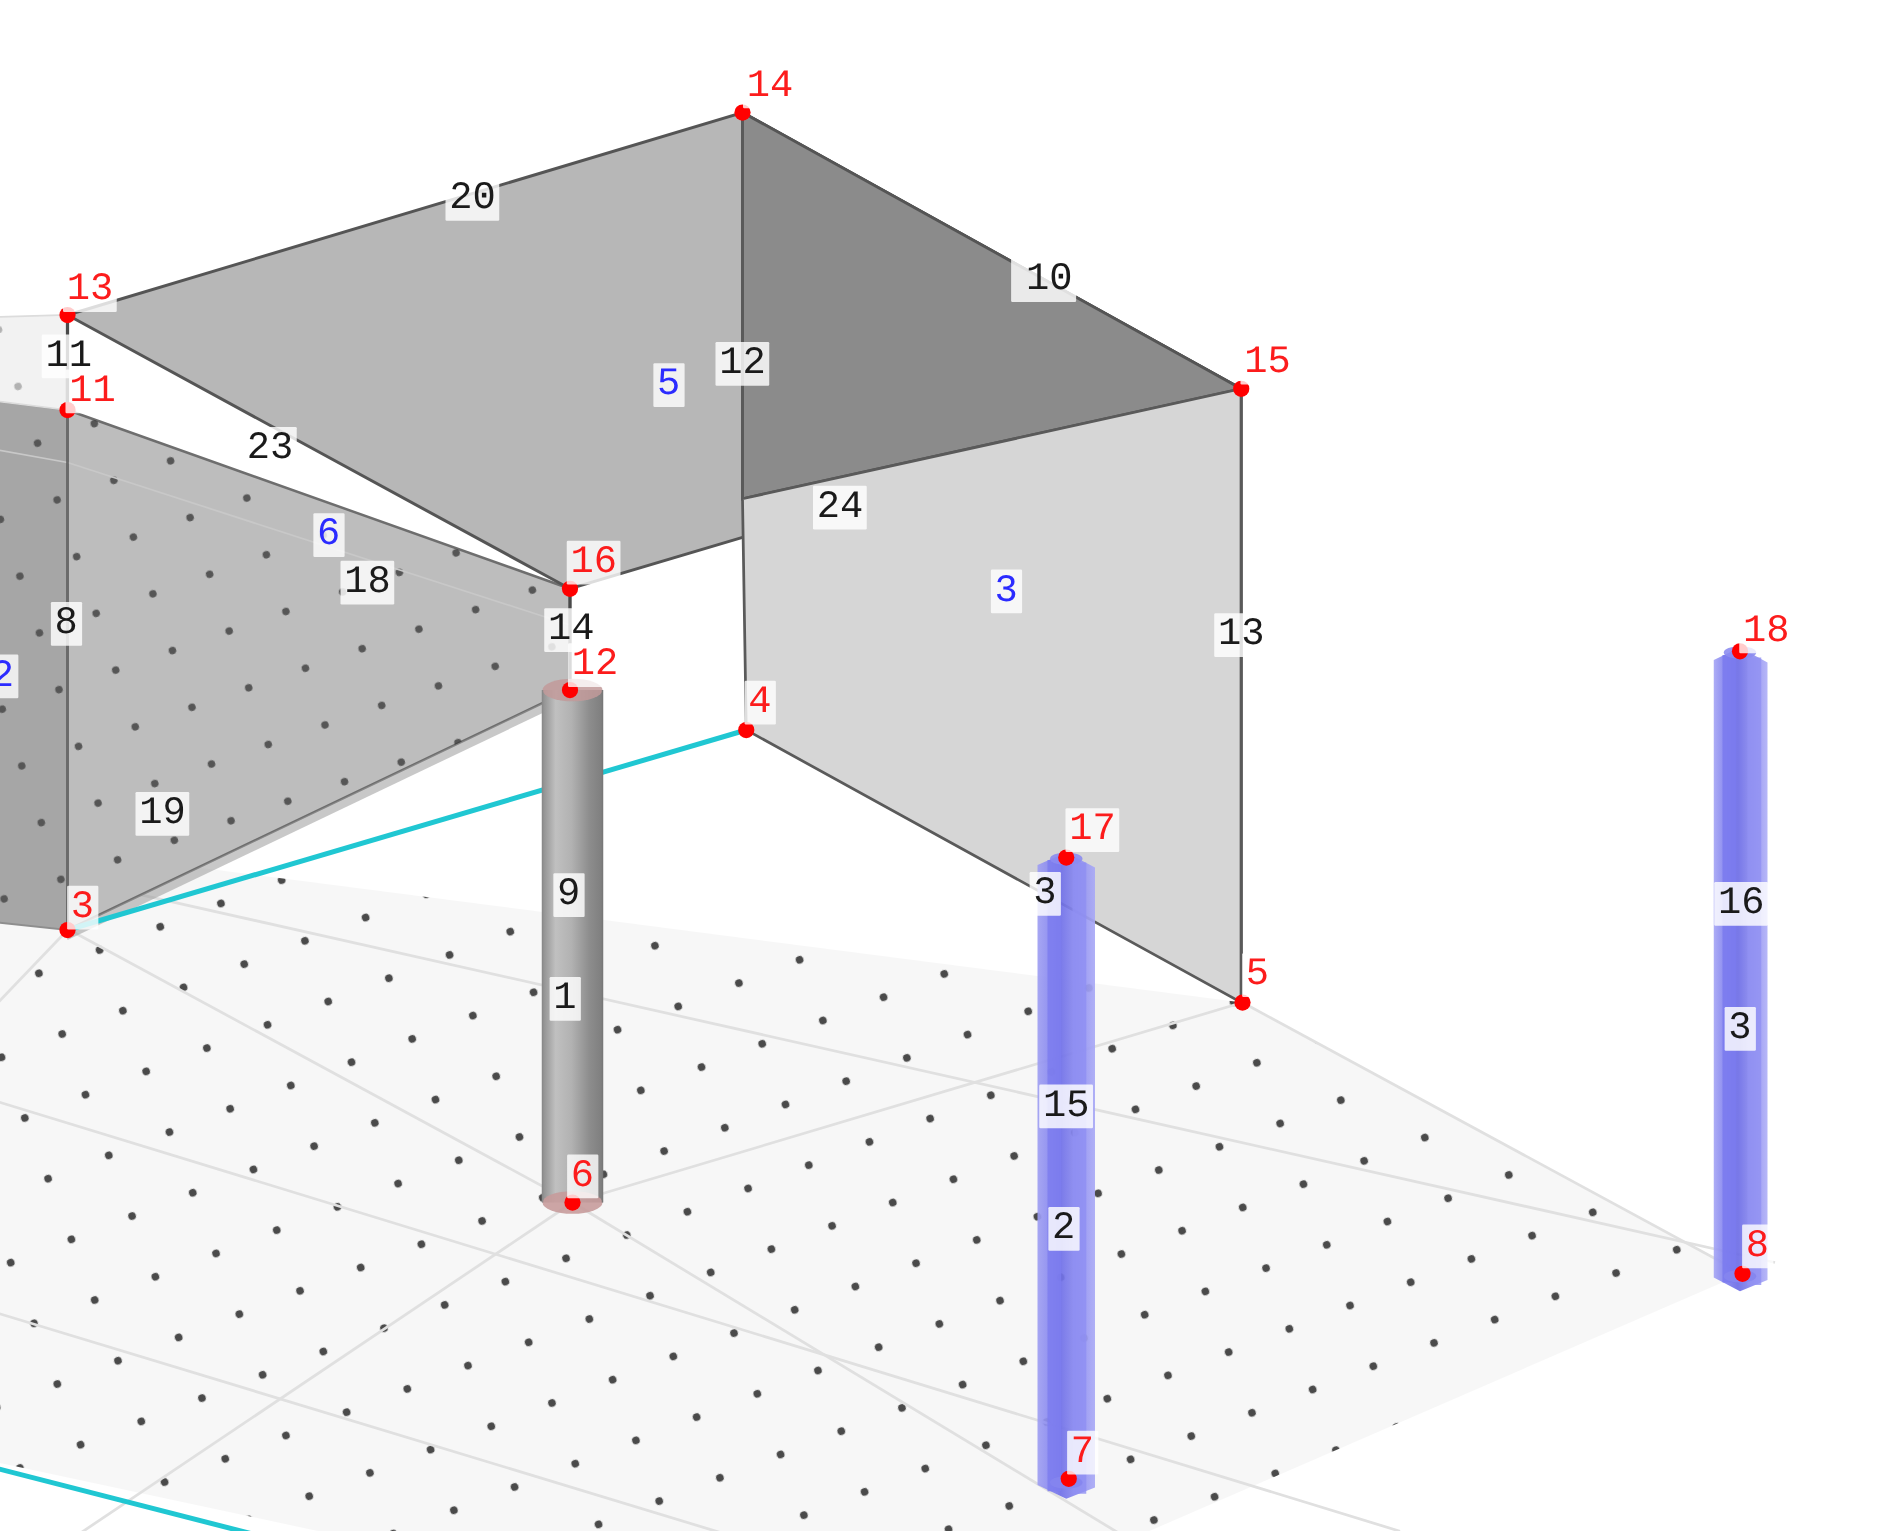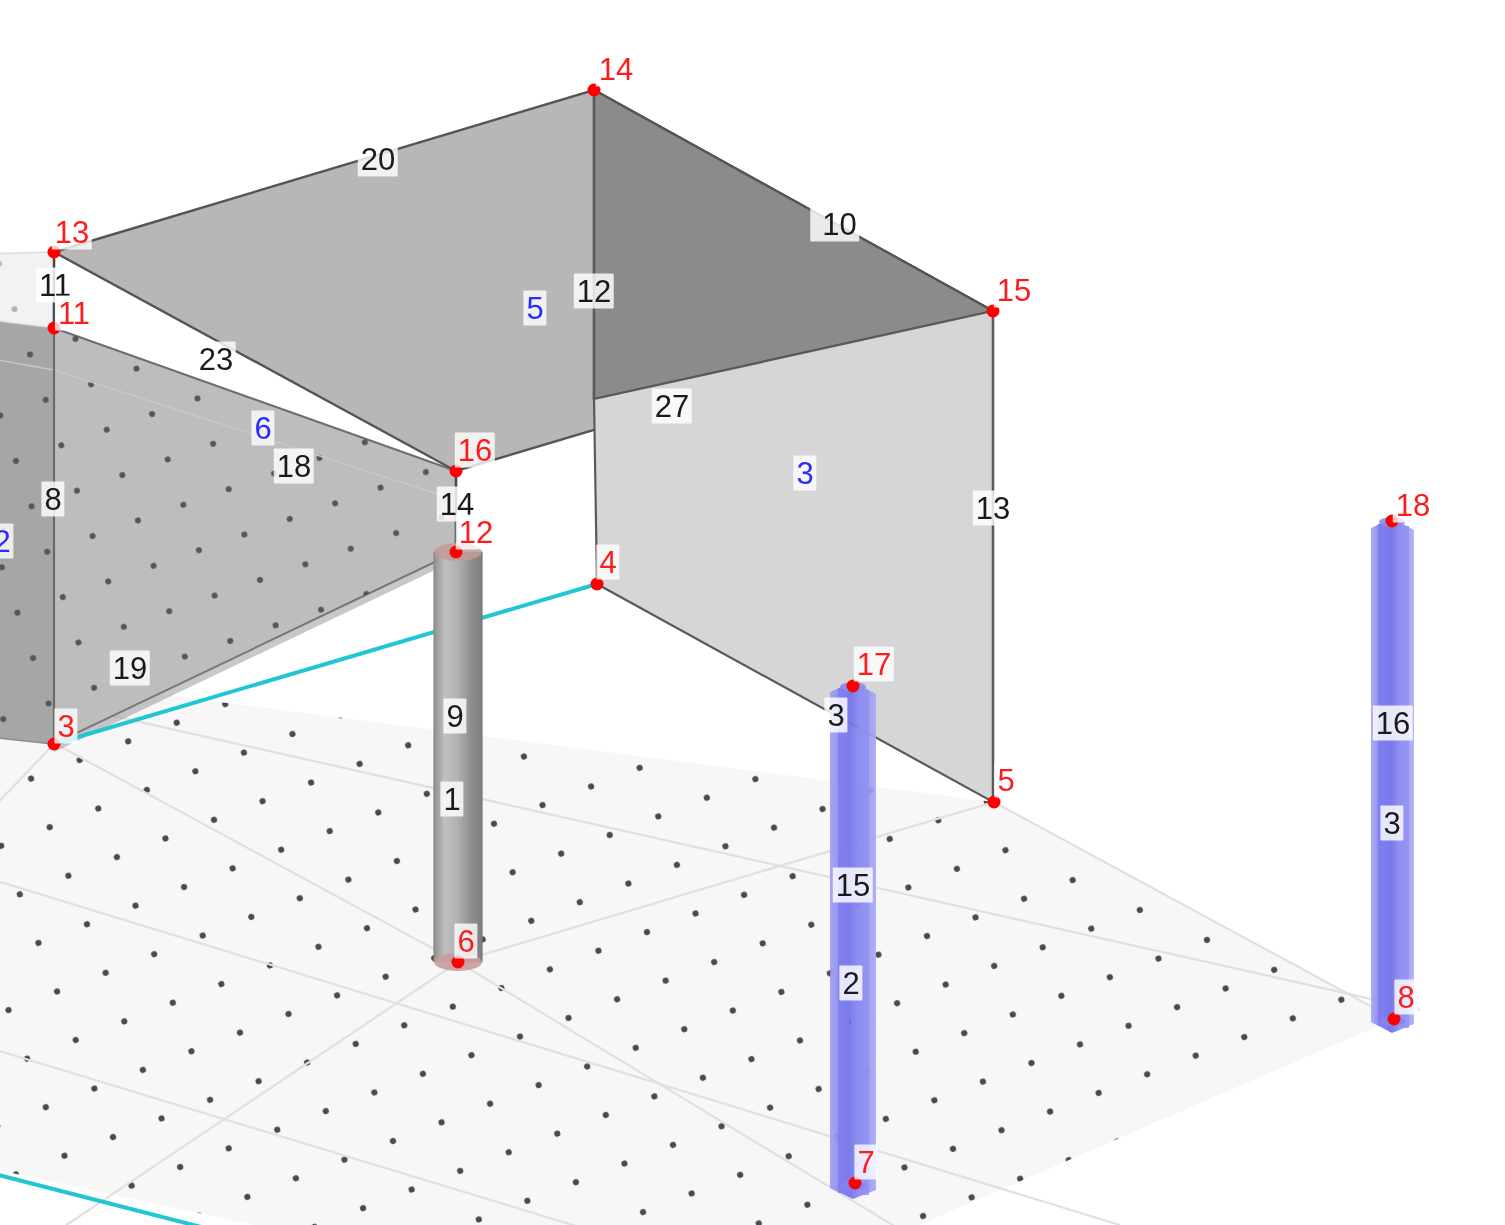--- a/index.html
+++ b/index.html
@@ -6,21 +6,21 @@
   body{
     width:1505px;height:1225px;
     background:#ffffff;
     font-family:"Liberation Sans", sans-serif;
     overflow:hidden;
   }
   #viewport{position:relative;width:1505px;height:1225px;background:#ffffff;}
   svg.scene{position:absolute;left:0;top:0;width:1505px;height:1225px;display:block;}
   .lbl{
     position:absolute;
-    font-family:Liberation Sans, sans-serif;
+    font-family:Liberation Mono, monospace;
     line-height:1;
     white-space:nowrap;
     transform:translate(-50%,-50%);
     padding:2px 3px;
     border-radius:1px;
     pointer-events:auto;
   }
   .lbl-member{ color:#1a1a1a; font-size:31px; background:rgba(255,255,255,0.82);text-align:right; }
   .lbl-node{   color:#fc1c1c; font-size:31px; background:rgba(255,255,255,0.80); }
   .lbl-surface{color:#2b2bff; font-size:31px; background:rgba(255,255,255,0.80); }
@@ -174,26 +174,26 @@
       <div class="lbl lbl-surface" style="left: 805px; top: 473px;">3</div>
       <div class="lbl lbl-surface" style="left: 263px; top: 428px;">6</div>
       <div class="lbl lbl-surface" style="left: 2px; top: 541px;">2</div>
     </div>
   <div id="member-label-layer">
       <div class="lbl lbl-member" style="left: 378px; top: 159px;">20</div>
       <div class="lbl lbl-member" style="left: 835px; top: 224px; padding-left: 12px;">10</div>
       <div class="lbl lbl-member" style="left: 594px; top: 291px;">12</div>
       <div class="lbl lbl-member" style="left: 55px; top: 285px;">11</div>
       <div class="lbl lbl-member" style="left: 216px; top: 343px; margin-top: 16px;">23</div>
-      <div class="lbl lbl-member" style="left: 672px; top: 406px;">27</div>
+      <div class="lbl lbl-member" style="left: 672px; top: 406px;">24</div>
       <div class="lbl lbl-member" style="left: 993px; top: 508px;">13</div>
       <div class="lbl lbl-member" style="left: 294px; top: 466px;">18</div>
       <div class="lbl lbl-member" style="left: 53px; top: 499px;">8</div>
       <div class="lbl lbl-member" style="left: 457px; top: 504px;">14</div>
-      <div class="lbl lbl-member" style="left: 130px; top: 651px; margin-top: 17px;">19</div>
+      <div class="lbl lbl-member" style="left: 130px; top: 651px;">19</div>
       <div class="lbl lbl-member" style="left: 455px; top: 716px;">9</div>
       <div class="lbl lbl-member" style="left: 452px; top: 799px;">1</div>
       <div class="lbl lbl-member" style="left: 836px; top: 715px;">3</div>
       <div class="lbl lbl-member" style="left: 853px; top: 885px;">15</div>
       <div class="lbl lbl-member" style="left: 851px; top: 983px;">2</div>
       <div class="lbl lbl-member" style="left: 1393px; top: 723px;">16</div>
       <div class="lbl lbl-member" style="left: 1392px; top: 823px;">3</div>
     </div>
   <div id="node-label-layer">
       <div class="lbl lbl-node" style="left: 66px; top: 726px;">3</div>

